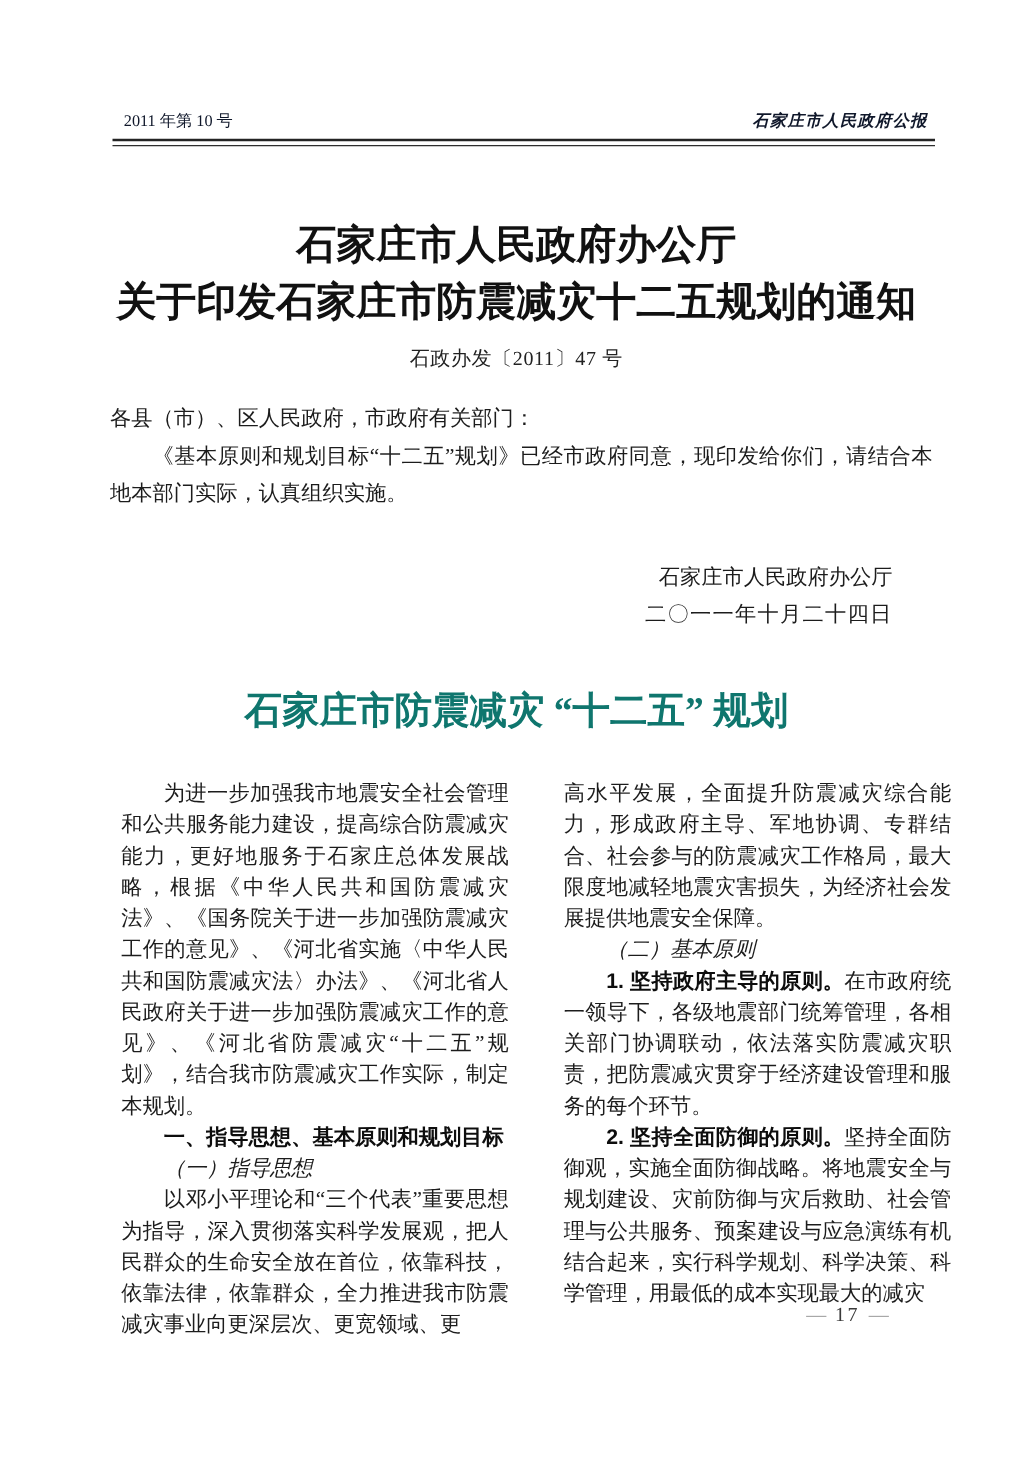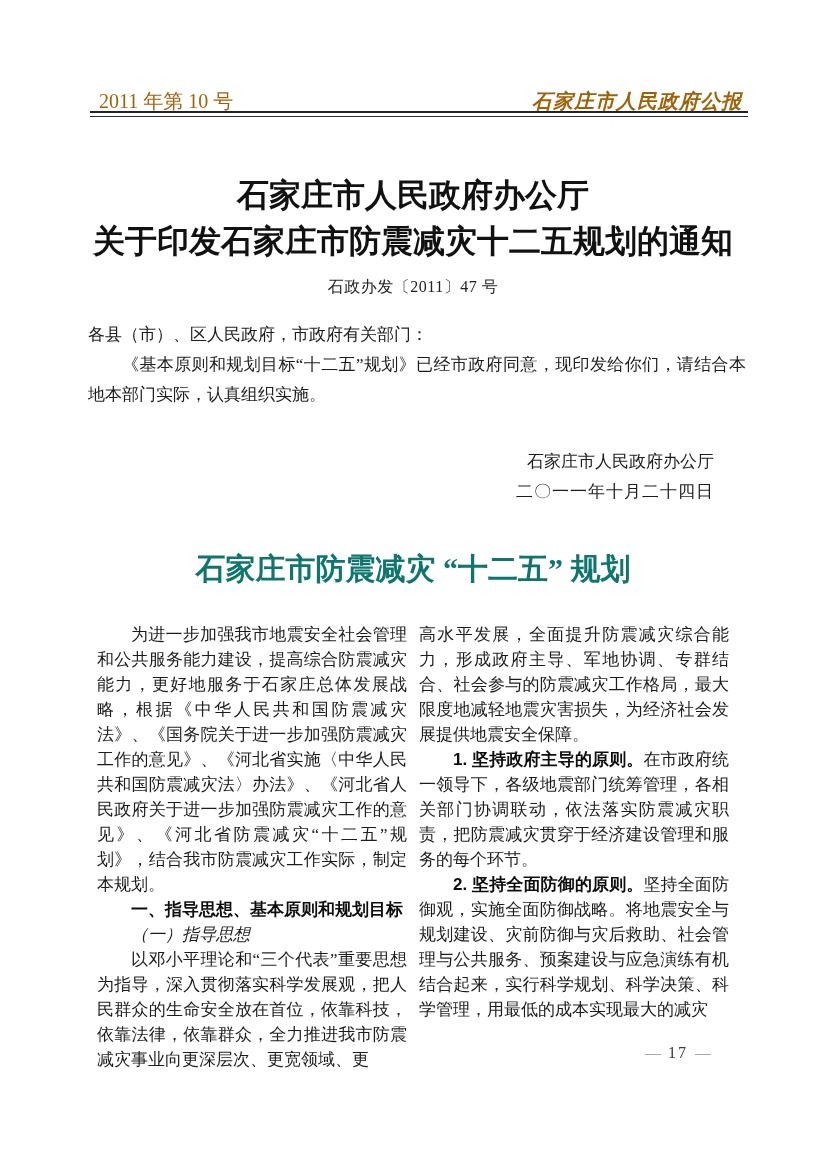--- a/index.html
+++ b/index.html
@@ -9,21 +9,21 @@
     margin:0 auto;
     background:#ffffff;
     color:#1c1c1c;
     font-family:"Liberation Serif","DejaVu Serif",serif;
     overflow:hidden;
   }
   
   .running-head{
     position:absolute;top:88px;left:99px;right:84px;
     display:flex;justify-content:space-between;align-items:baseline;
-    font-size:20px;color:#a16207;
+    font-size:13px;color:#0f172a;
   }
   .running-head .gazette{font-weight:bold;font-style:italic;letter-spacing:1px;}
   .head-rule{
     position:absolute;top:111px;left:90px;right:78px;height:3px;
     border-top:2px solid #242424;border-bottom:1px solid #2e2e2e;
   }
   
   .notice-title{
     position:absolute;top:172px;left:40px;right:40px;
     text-align:center;font-weight:bold;
@@ -45,21 +45,21 @@
     text-align:right;font-size:17px;line-height:30px;color:#1c1c1c;
   }
   .signature .sign-date{letter-spacing:1px;}
   
   .plan-title{
     position:absolute;top:547px;left:40px;right:40px;margin:0;
     text-align:center;font-weight:bold;font-size:30px;line-height:44px;color:#0f766e;
   }
   .columns{
     position:absolute;top:622px;left:97px;right:82px;
-    display:flex;gap:12px;
+    display:flex;gap:44px;
     font-size:17px;line-height:25px;
     text-align:justify;text-justify:inter-ideograph;
   }
   .col{width:310px;flex:0 0 310px;}
   .col p{margin:0;}
   .sec-heading{
     font-family:"Liberation Sans","DejaVu Sans",sans-serif;
     font-weight:bold;text-indent:2em;color:#0d0d0d;
   }
   .kai{font-style:italic;text-indent:2em;}
@@ -106,20 +106,21 @@
 
   <div class="columns">
     <div class="col">
       <p class="indent">为进一步加强我市地震安全社会管理和公共服务能力建设，提高综合防震减灾能力，更好地服务于石家庄总体发展战略，根据《中华人民共和国防震减灾法》、《国务院关于进一步加强防震减灾工作的意见》、《河北省实施〈中华人民共和国防震减灾法〉办法》、《河北省人民政府关于进一步加强防震减灾工作的意见》、《河北省防震减灾“十二五”规划》，结合我市防震减灾工作实际，制定本规划。</p>
       <p class="sec-heading">一、指导思想、基本原则和规划目标</p>
       <p class="kai">（一）指导思想</p>
       <p class="indent">以邓小平理论和“三个代表”重要思想为指导，深入贯彻落实科学发展观，把人民群众的生命安全放在首位，依靠科技，依靠法律，依靠群众，全力推进我市防震减灾事业向更深层次、更宽领域、更</p>
     </div>
     <div class="col">
       <p>高水平发展，全面提升防震减灾综合能力，形成政府主导、军地协调、专群结合、社会参与的防震减灾工作格局，最大限度地减轻地震灾害损失，为经济社会发展提供地震安全保障。</p>
+      <p class="kai">（二）基本原则</p>
       <p class="indent"><span class="lead">1. 坚持政府主导的原则。</span><span>在市政府统一领导下，各级地震部门统筹管理，各相关部门协调联动，依法落实防震减灾职责，把防震减灾贯穿于经济建设管理和服务的每个环节。</span></p>
       <p class="indent"><span class="lead">2. 坚持全面防御的原则。</span><span>坚持全面防御观，实施全面防御战略。将地震安全与规划建设、灾前防御与灾后救助、社会管理与公共服务、预案建设与应急演练有机结合起来，实行科学规划、科学决策、科学管理，用最低的成本实现最大的减灾</span></p>
     </div>
   </div>
 
   <div class="page-number">
     <span class="dash">—</span><span class="num">17</span><span class="dash">—</span>
   </div>
 
 </div>

